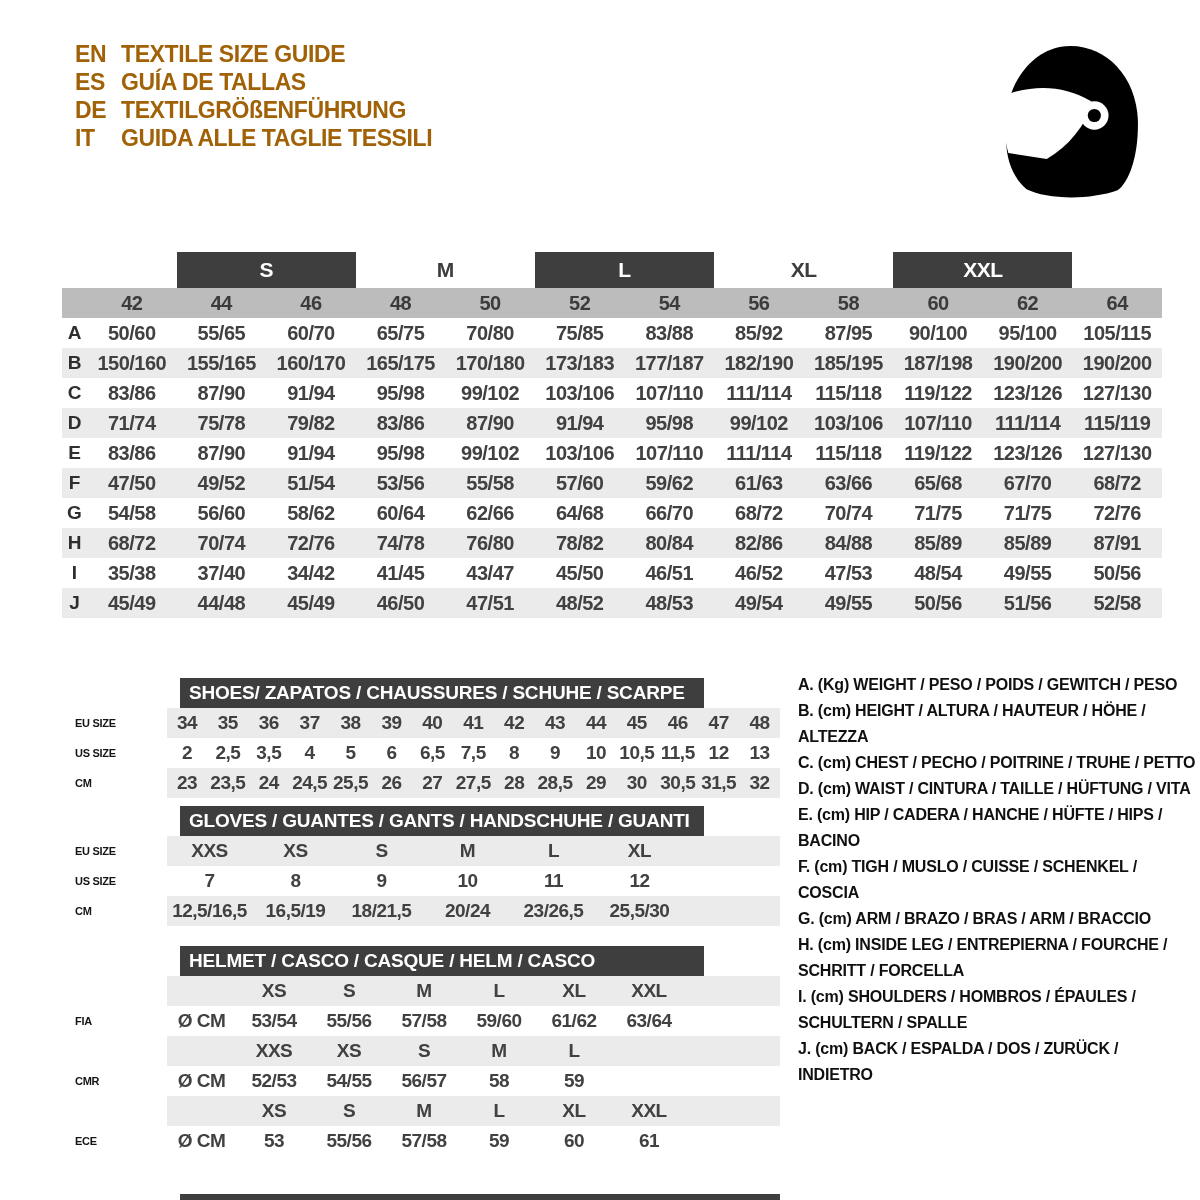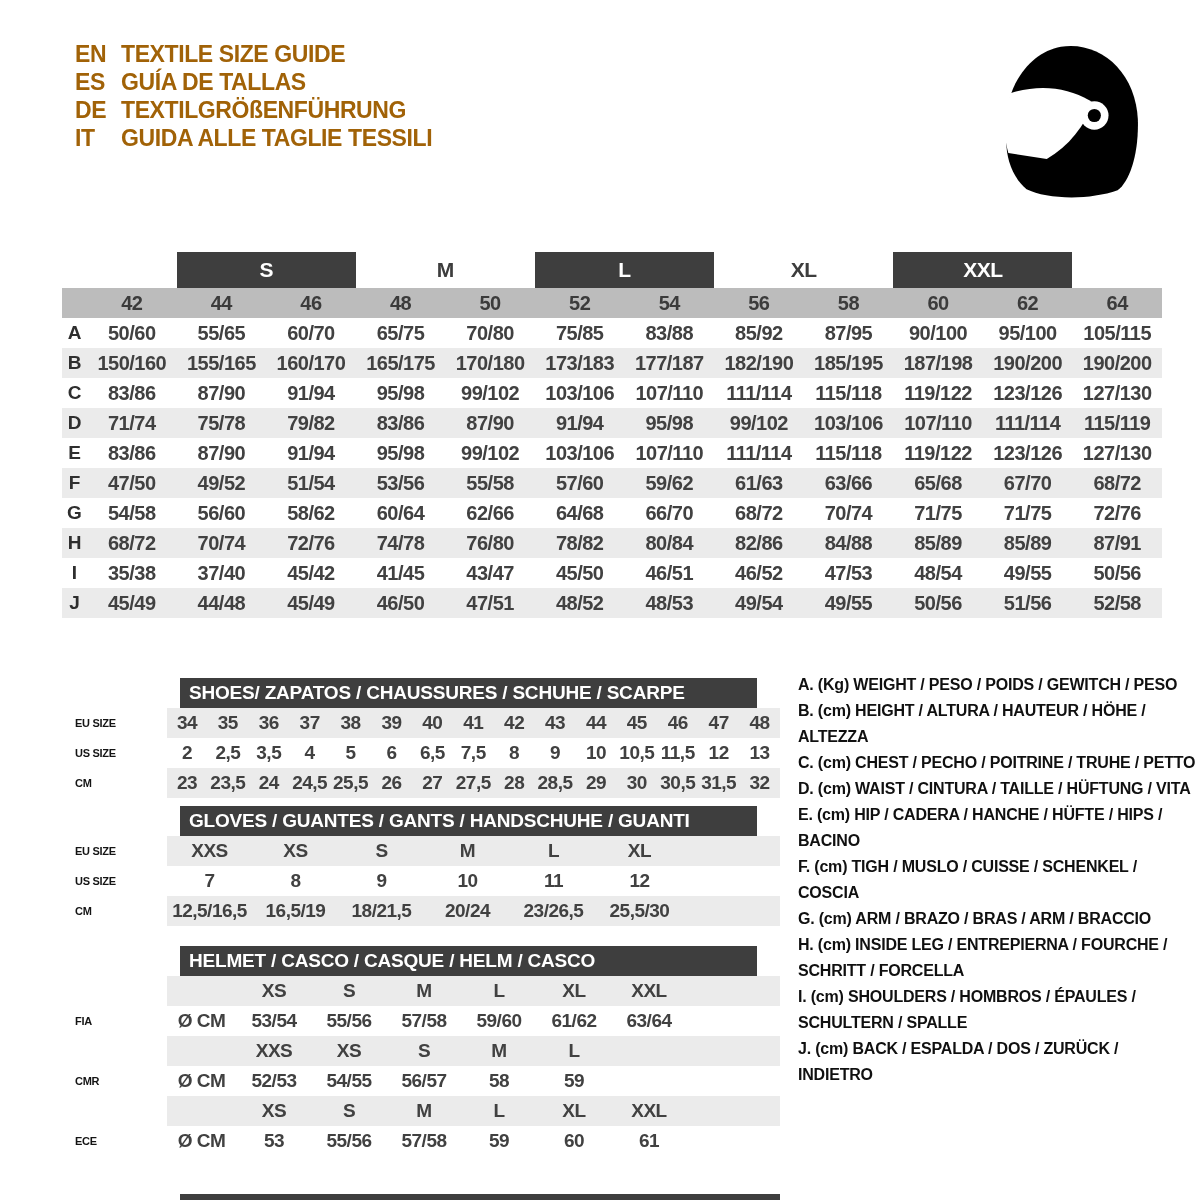--- a/index.html
+++ b/index.html
@@ -28,21 +28,21 @@
   .t-letter{display:flex;align-items:center;justify-content:center;font-size:19px;color:#2e2e2e;}
   .t-cell{display:flex;align-items:center;justify-content:center;font-size:20px;letter-spacing:-0.5px;}
 
   
   .section{position:absolute;left:62px;width:718px;}
   #shoes-section{top:678px;}
   #gloves-section{top:806px;}
   #helmet-section{top:946px;}
   .sec-bar-row{display:flex;height:30px;}
   .sec-spacer{width:118px;}
-  .sec-bar{width:577px;background:var(--bar);color:#ffffff;font-size:19px;display:flex;align-items:center;
+  .sec-bar{width:524px;background:var(--bar);color:#ffffff;font-size:19px;display:flex;align-items:center;
     padding-left:9px;box-sizing:border-box;letter-spacing:-0.2px;}
   .sec-row{display:flex;height:30px;}
   .sec-label{width:118px;display:flex;align-items:center;padding-left:13px;box-sizing:border-box;
     font-size:11px;color:#141414;letter-spacing:-0.3px;}
   .sec-body{width:704px;display:grid;}
   .sec-body.shaded{background:var(--stripe);}
   .shoes-body{grid-template-columns:repeat(15,1fr);}
   .gloves-body{grid-template-columns:repeat(6,86px) 1fr;}
   .helmet-body{grid-template-columns:70px repeat(6,75px) 1fr;}
   .sec-cell,.h-unit{display:flex;align-items:center;justify-content:center;font-size:19px;letter-spacing:-0.5px;color:var(--ink);}
@@ -231,21 +231,21 @@
           <div class="t-cell">82/86</div>
           <div class="t-cell">84/88</div>
           <div class="t-cell">85/89</div>
           <div class="t-cell">85/89</div>
           <div class="t-cell">87/91</div>
         </div>
         <div class="grid13 t-row">
           <div class="t-letter">I</div>
           <div class="t-cell">35/38</div>
           <div class="t-cell">37/40</div>
-          <div class="t-cell">45/42</div>
+          <div class="t-cell">34/42</div>
           <div class="t-cell">41/45</div>
           <div class="t-cell">43/47</div>
           <div class="t-cell">45/50</div>
           <div class="t-cell">46/51</div>
           <div class="t-cell">46/52</div>
           <div class="t-cell">47/53</div>
           <div class="t-cell">48/54</div>
           <div class="t-cell">49/55</div>
           <div class="t-cell">50/56</div>
         </div>

